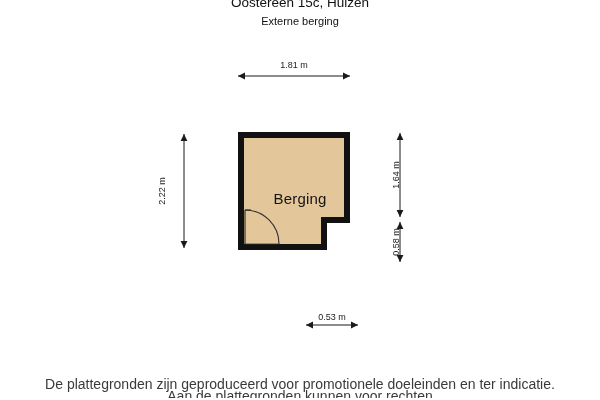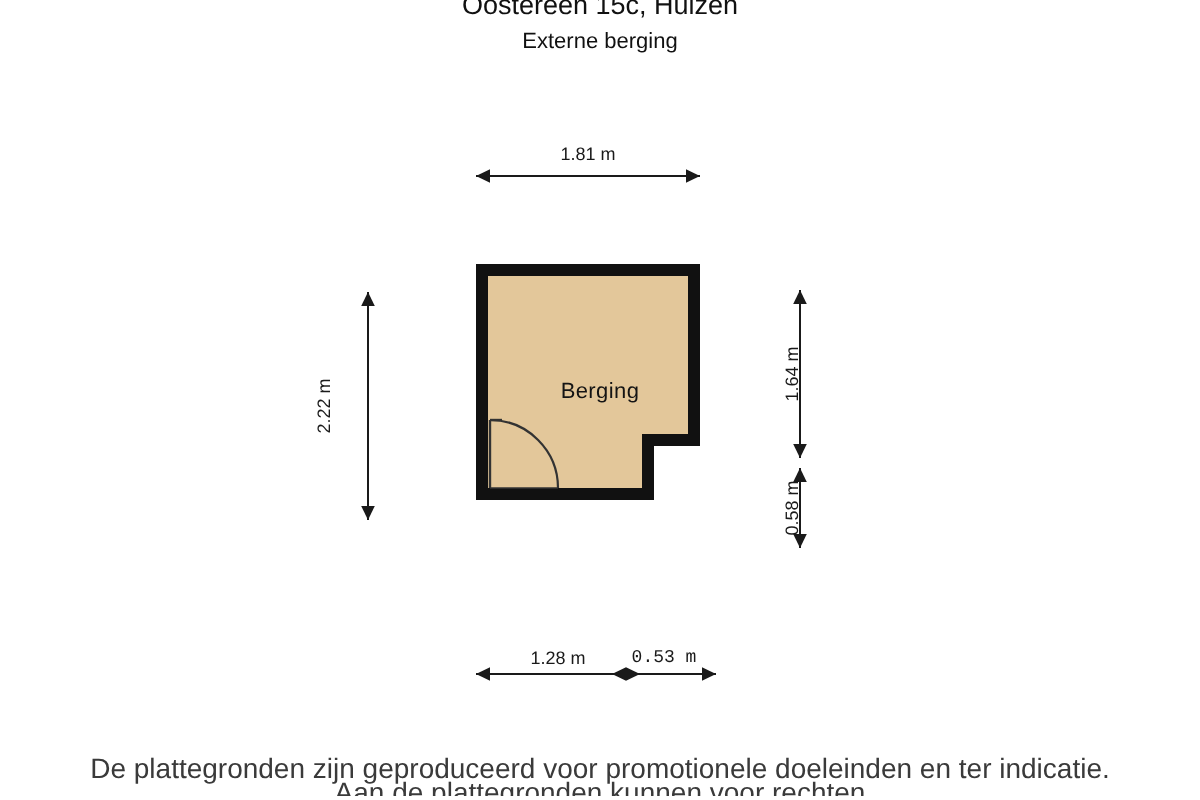--- a/index.html
+++ b/index.html
@@ -57,35 +57,34 @@
     top: 0;
     width: 112px;
     height: 118px;
   }
   .room-label {
     position: absolute;
     left: 0;
     top: 0;
     width: 124px;
     text-align: center;
-    font-size: 11px;
+    font-size: 15px;
     color: #141414;
     transform: translateY(58px);
     letter-spacing: 0.2px;
   }
   .door-group {
     position: absolute;
     left: 0;
     top: 0;
   }
 
   
   .dim {
     position: absolute;
-    margin-top: 12px;
   }
   .dim svg { display: block; }
   .dim-label {
     position: absolute;
     font-size: 9px;
     color: #1a1a1a;
     white-space: nowrap;
   }
   .dim-label.vertical {
     transform-origin: left top;
@@ -116,21 +115,21 @@
   #dim-right-b .dim-label {
     left: 10px;
     top: 22px;
     transform: rotate(-90deg) translate(-50%, -50%);
   }
 
   
   #dim-bottom-a { left: 234px; top: 312px; width: 90px; height: 24px; }
   #dim-bottom-a .dim-label { left: 0; top: 0; width: 90px; text-align: center; }
 
-  #dim-bottom-b { left: 304px; top: 312px; width: 56px; height: 24px; font-family: Liberation Mono, monospace; }
+  #dim-bottom-b { left: 304px; top: 312px; width: 56px; height: 24px; }
   #dim-bottom-b .dim-label { left: 0; top: 0; width: 56px; text-align: center; }
 
   
   .footer {
     position: absolute;
     left: 0;
     bottom: 0;
     width: 600px;
     text-align: center;
     padding-bottom: 2px;
@@ -199,28 +198,20 @@
 
   <div class="dim" id="dim-right-b">
     <svg width="34" height="44" viewBox="0 0 34 44">
       <line x1="14" y1="2" x2="14" y2="42" stroke="#1a1a1a" stroke-width="1"></line>
       <path d="M14 2 L10.6 9 L17.4 9 Z" fill="#1a1a1a"></path>
       <path d="M14 42 L10.6 35 L17.4 35 Z" fill="#1a1a1a"></path>
     </svg>
     <span class="dim-label vertical">0.58 m</span>
   </div>
 
-  <div class="dim" id="dim-bottom-a">
-    <svg width="90" height="24" viewBox="0 0 90 24">
-      <line x1="4" y1="13" x2="86" y2="13" stroke="#1a1a1a" stroke-width="1"></line>
-      <path d="M4 13 L11 9.6 L11 16.4 Z" fill="#1a1a1a"></path>
-      <path d="M86 13 L79 9.6 L79 16.4 Z" fill="#1a1a1a"></path>
-    </svg>
-    <span class="dim-label">1.28 m</span>
-  </div>
 
   <div class="dim" id="dim-bottom-b">
     <svg width="56" height="24" viewBox="0 0 56 24">
       <line x1="2" y1="13" x2="54" y2="13" stroke="#1a1a1a" stroke-width="1"></line>
       <path d="M2 13 L9 9.6 L9 16.4 Z" fill="#1a1a1a"></path>
       <path d="M54 13 L47 9.6 L47 16.4 Z" fill="#1a1a1a"></path>
     </svg>
     <span class="dim-label">0.53 m</span>
   </div>
 

